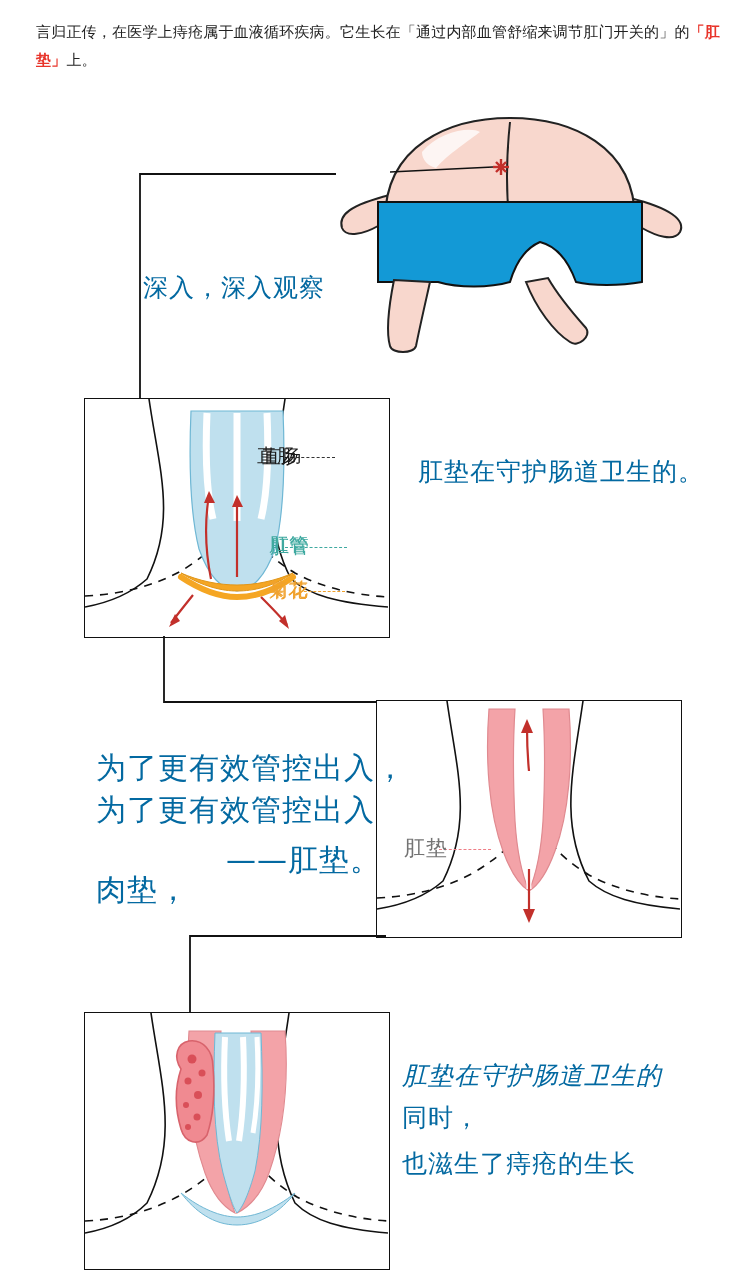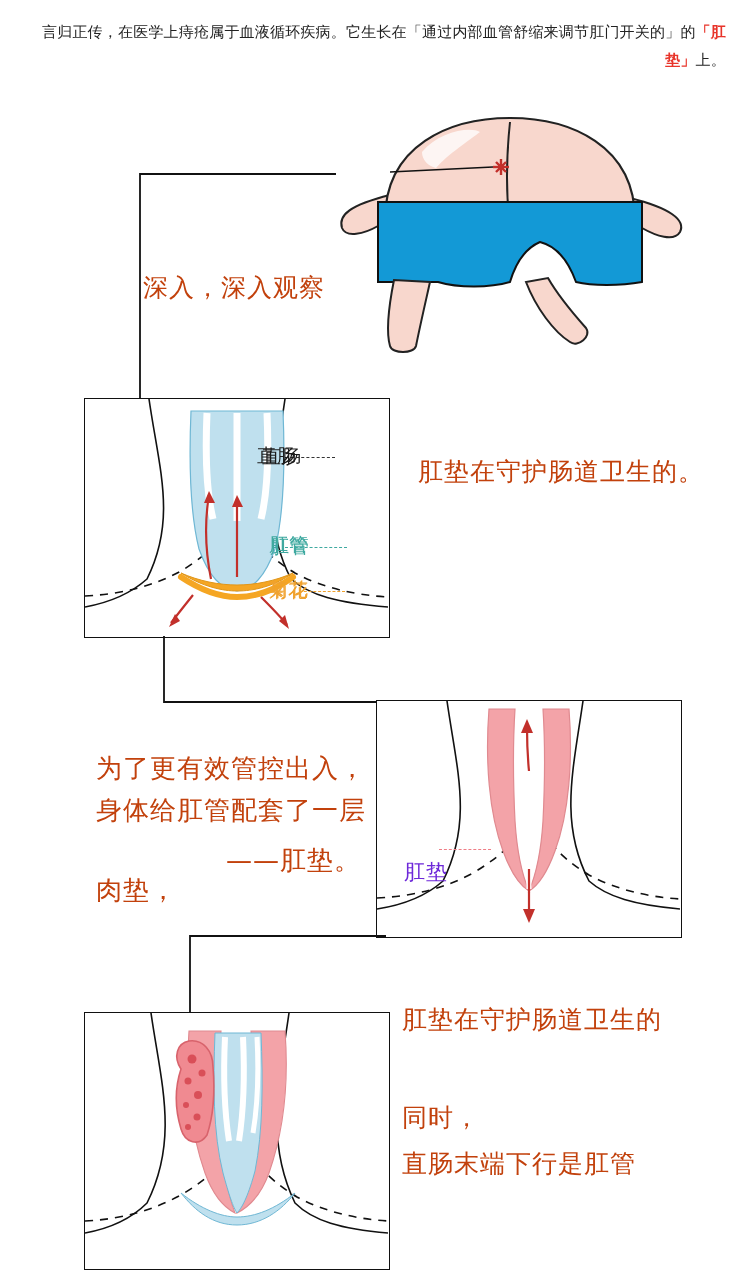--- a/index.html
+++ b/index.html
@@ -3,44 +3,44 @@
 <meta charset="utf-8">
 <style>
   html,body{margin:0;padding:0;}
   body{
     width:750px;height:1284px;background:#ffffff;
     font-family:"DejaVu Sans","Liberation Sans",sans-serif;
     position:relative;overflow:hidden;
   }
   .intro{
     position:absolute;left:36px;top:18px;width:690px;
-    font-size:15px;line-height:28px;color:#222;letter-spacing:0.2px;text-align:right;
+    font-size:15px;line-height:28px;color:#222;letter-spacing:0.2px;
   }
   .intro .hl{color:#e8342a;font-weight:bold;}
   .hand{
     font-family:"DejaVu Sans","Liberation Sans",sans-serif;
     color:#222;
   }
   
   .panel{
     position:absolute;background:#fff;border:1.5px solid #111;
     box-sizing:border-box;
   }
   .panel svg{display:block;}
   
   .connector{position:absolute;}
   
-  .cap{position:absolute;color:#c2410c;font-size:25px;line-height:40px;letter-spacing:1px;}
-  .cap-small{font-size:26px;line-height:40px;}
+  .cap{position:absolute;color:#0369a1;font-size:25px;line-height:40px;letter-spacing:1px;}
+  .cap-small{font-size:30px;line-height:40px;}
   
   .lbl{position:absolute;font-size:19px;letter-spacing:1px;}
   .lbl-dark{color:#1b1b1b;}
   .lbl-teal{color:#3fa9a0;}
   .lbl-orange{color:#f0a22e;}
-  .lbl-pink{color:#6d28d9;margin-top:24px;}
+  .lbl-pink{color:#737373;}
   .dash{position:absolute;border-top:1.6px dashed #333;}
   .dash-teal{border-top:1.6px dashed #3fa9a0;}
   .dash-orange{border-top:1.6px dashed #f0a22e;}
   .dash-pink{border-top:1.6px dashed #ef7d86;}
 </style>
 </head>
 <body>
 
 <div class="intro">
   <span>言归正传，在医学上痔疮属于血液循环疾病。它生长在「通过内部血管舒缩来调节肛门开关的」的</span><span class="hl">「肛垫」</span><span>上。</span>
@@ -153,21 +153,21 @@
     <g fill="#c2302b">
       <polygon points="150,18 144,32 156,32"></polygon>
       <polygon points="152,222 146,208 158,208"></polygon>
     </g>
   </svg>
   <div class="dash dash-pink" style="left:62px;top:148px;width:52px;"></div>
 </div>
 <div class="lbl lbl-pink" style="left:404px;top:834px;font-size:21px;">肛垫</div>
 
 <div class="cap hand cap-small" style="left:96px;top:748px;">为了更有效管控出入，</div>
-<div class="cap hand cap-small" style="left:96px;top:790px;">身体给肛管配套了一层</div>
+<div class="cap hand cap-small" style="left:96px;top:790px;">为了更有效管控出入</div>
 <div class="cap hand cap-small" style="left:96px;top:870px;">肉垫，</div>
 <div class="cap hand cap-small" style="left:226px;top:840px;">——肛垫。</div>
 
 <div class="connector" style="left:186px;top:918px;width:200px;height:96px;">
   <svg width="200" height="96" viewBox="0 0 200 96">
     <polyline points="200,18 4,18 4,96" fill="none" stroke="#111" stroke-width="1.8"></polyline>
   </svg>
 </div>
 
 <div class="panel" style="left:84px;top:1012px;width:306px;height:258px;">
@@ -192,15 +192,15 @@
       <circle cx="117" cy="60" r="3.5" fill="#d94f58"></circle>
       <circle cx="103" cy="68" r="3.5" fill="#d94f58"></circle>
       <circle cx="113" cy="82" r="4" fill="#d94f58"></circle>
       <circle cx="101" cy="92" r="3" fill="#d94f58"></circle>
       <circle cx="112" cy="104" r="3.5" fill="#d94f58"></circle>
       <circle cx="103" cy="114" r="3" fill="#d94f58"></circle>
     </g>
   </svg>
 </div>
 
-<div class="cap hand" style="left:402px;top:1000px;">肛垫在守护肠道卫生的</div>
+<div class="cap hand" style="left:402px;top:1056px;font-style:italic;">肛垫在守护肠道卫生的</div>
 <div class="cap hand" style="left:402px;top:1098px;">同时，</div>
-<div class="cap hand" style="left:402px;top:1144px;">直肠末端下行是肛管</div>
+<div class="cap hand" style="left:402px;top:1144px;">也滋生了痔疮的生长</div>
 
 </body></html>

